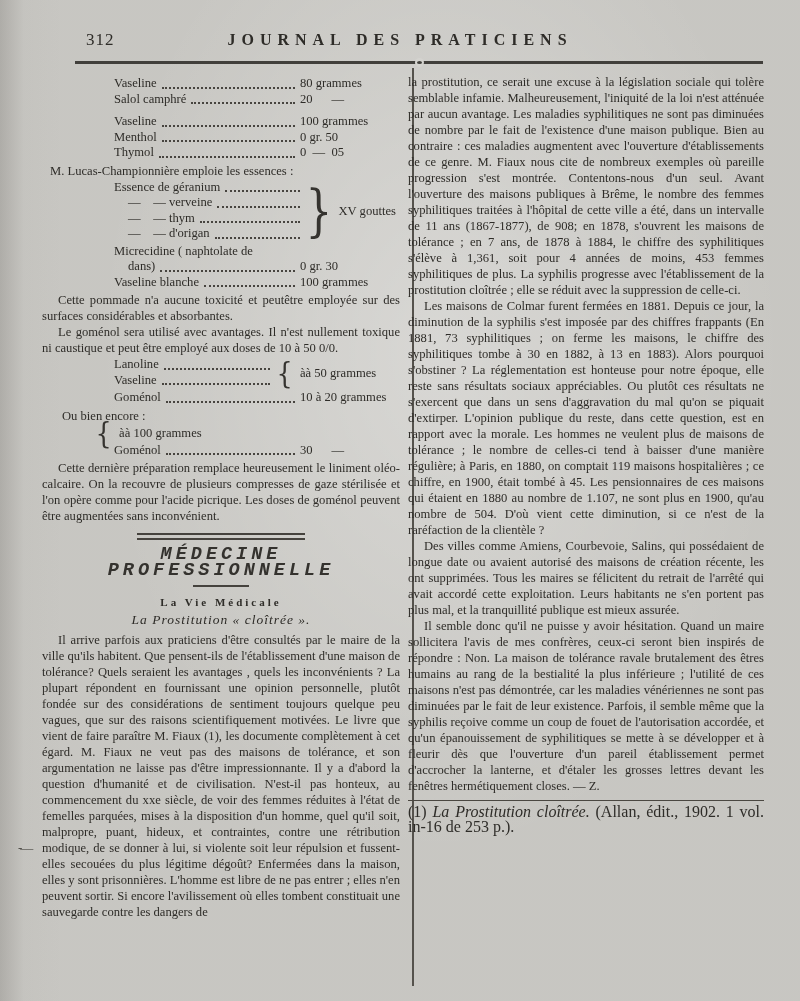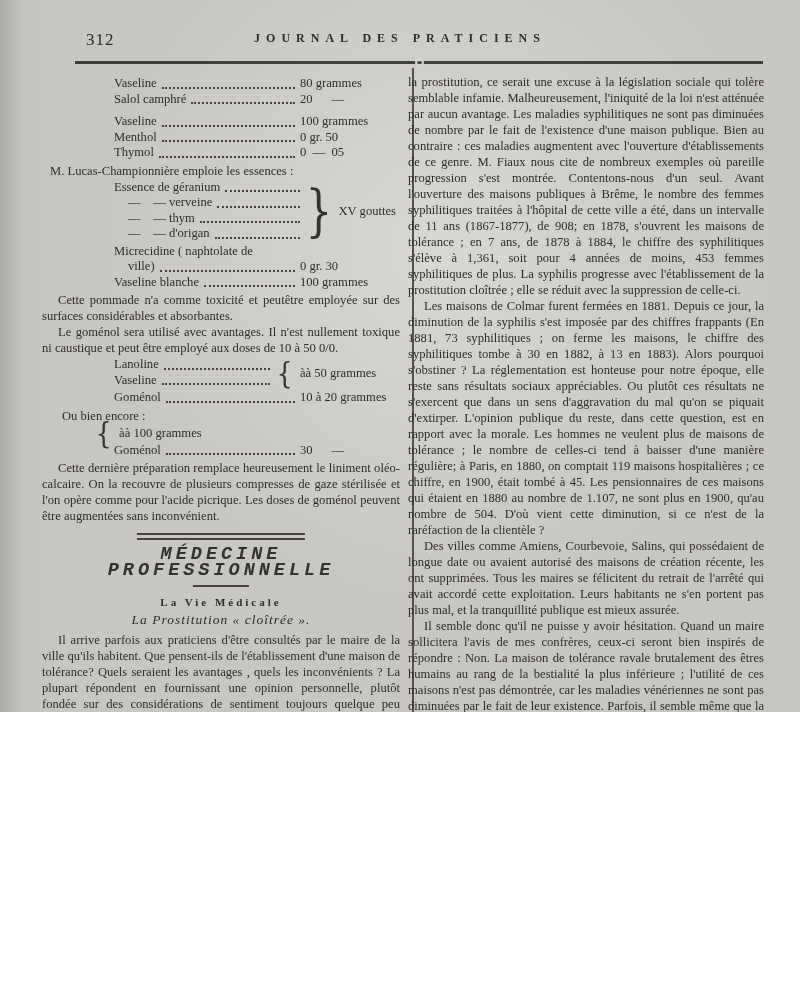--- a/index.html
+++ b/index.html
@@ -1,28 +1,28 @@
 <!DOCTYPE html>
 <html><head>
 <meta charset="utf-8">
 <style>
   html,body{margin:0;padding:0;}
   .page{
-    position:relative;width:800px;height:712px;overflow:hidden;
+    position:relative;width:800px;height:1001px;overflow:hidden;
     background-color:#d4d3cf;
     background-image:
       radial-gradient(ellipse at 55% 35%, rgba(255,255,255,0.30) 0%, rgba(255,255,255,0) 55%),
       linear-gradient(90deg, rgba(60,55,50,0.18) 0%, rgba(60,55,50,0.02) 3%, rgba(0,0,0,0) 8%),
       linear-gradient(0deg, rgba(90,88,80,0.10), rgba(90,88,80,0.10));
     font-family:"Liberation Serif","DejaVu Serif",serif;
     color:#2e2c28;
   }
   
   .pageno{position:absolute;left:86px;top:30px;font-size:17px;letter-spacing:1px;}
-  .jtitle{position:absolute;left:0;right:0;top:31px;text-align:center;font-size:12px;
+  .jtitle{position:absolute;left:0;right:0;top:31px;text-align:center;font-size:16px;
           letter-spacing:6px;font-weight:bold;}
   .hrule{position:absolute;left:75px;top:61px;width:688px;height:3px;background:#413f3b;}
   .hrule .orn{position:absolute;left:50%;top:-3px;width:9px;height:9px;margin-left:-4px;
           background:#d4d3cf;border-radius:50%;}
   .hrule .orn:after{content:"";position:absolute;left:2px;top:3px;width:5px;height:3px;background:#413f3b;border-radius:50%;}
   
   .coldiv{position:absolute;left:412px;top:68px;width:2px;height:918px;background:#55524c;}
   .col{position:absolute;top:74px;font-size:12.6px;line-height:16px;text-align:justify;}
   .col-left{left:42px;width:358px;}
   .col-right{left:408px;width:356px;}
@@ -127,32 +127,32 @@
       <span class="brace b4">}</span>
       <span class="blabel">XV gouttes</span>
     </div>
 
     <div class="fblock">
       <div class="frow">
         <span class="fname">Micrecidine ( naphtolate de</span>
         <span class="leader hide"></span>
       </div>
       <div class="frow">
-        <span class="fname ind">ville)</span>
+        <span class="fname ind">dans)</span>
         <span class="leader"></span>
         <span class="fval">0 gr. 30</span>
       </div>
       <div class="frow">
         <span class="fname">Vaseline blanche</span>
         <span class="leader"></span>
         <span class="fval">100 grammes</span>
       </div>
     </div>
 
-    <p>Cette pommade n'a comme toxicité et peutêtre employée sur des surfaces considérables et absorbantes.</p>
+    <p>Cette pommade n'a aucune toxicité et peutêtre employée sur des surfaces considérables et absorbantes.</p>
     <p>Le goménol sera utilisé avec avantages. Il n'est nullement toxique ni caustique et peut être employé aux doses de 10 à 50 0/0.</p>
 
     <div class="bgroup">
       <div class="blines">
         <div class="frow">
           <span class="fname">Lanoline</span>
           <span class="leader"></span>
         </div>
         <div class="frow">
           <span class="fname">Vaseline</span>

